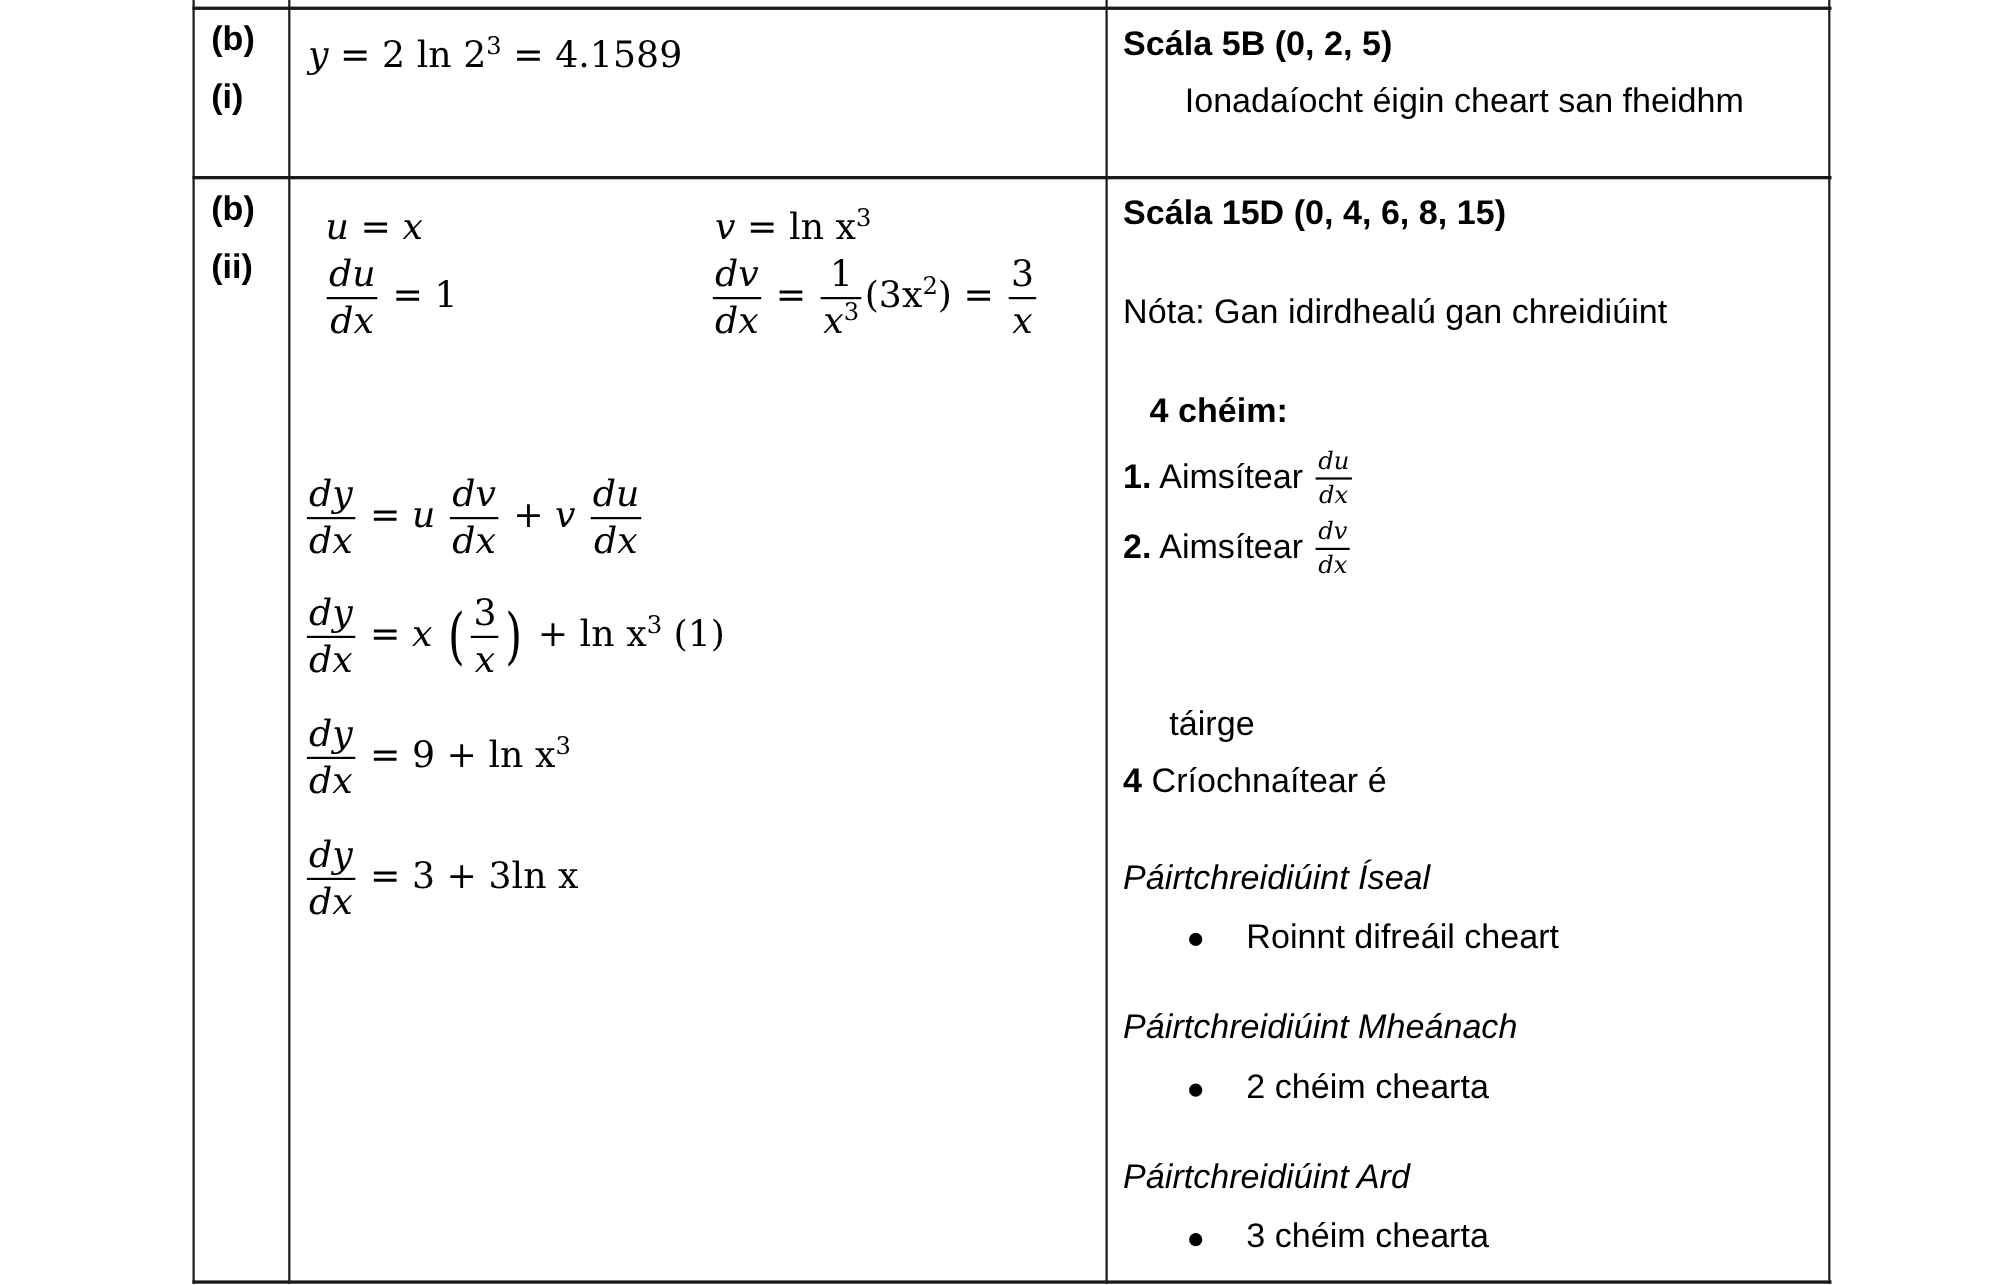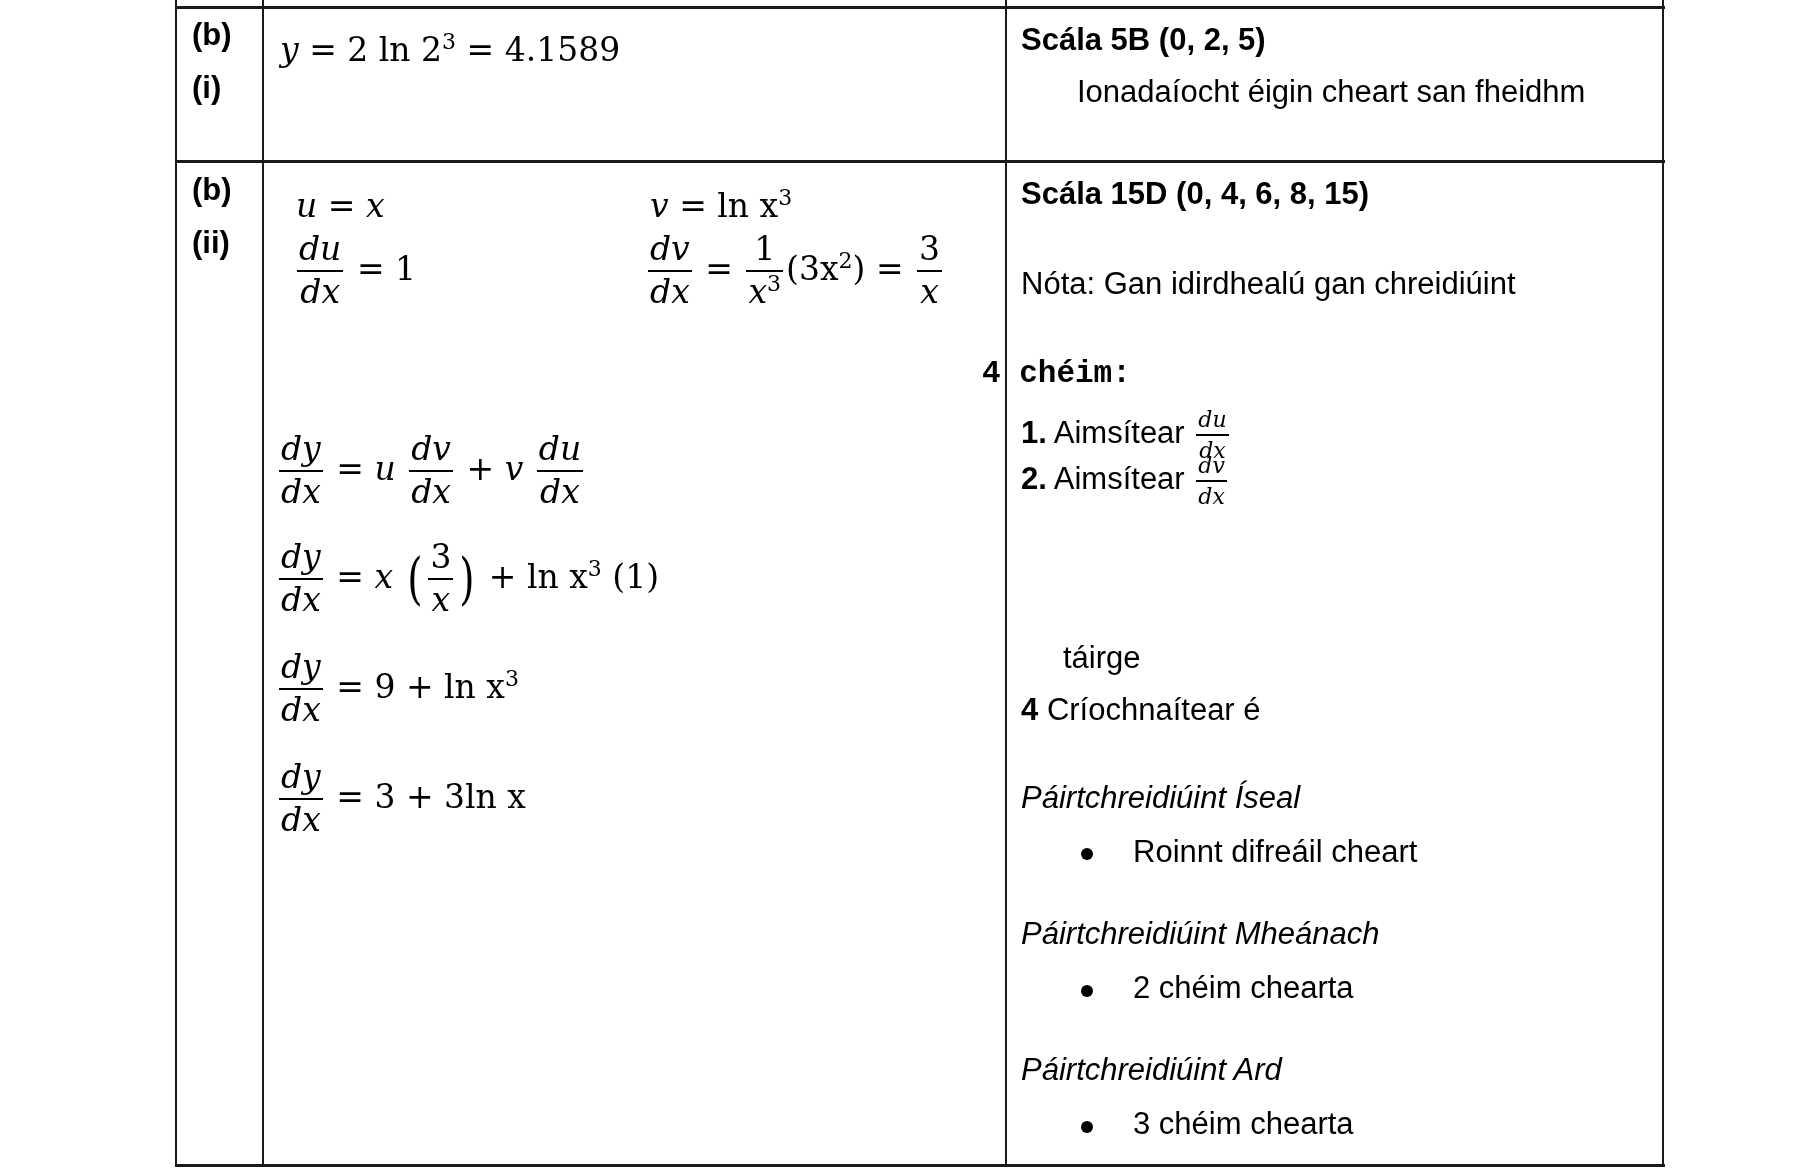--- a/index.html
+++ b/index.html
@@ -152,32 +152,32 @@
         <span class="num mi">dy</span>
         <span class="bar"></span>
         <span class="den mi">dx</span>
       </span>
     <span>=</span>
     <span>3 + 3ln x</span>
   </div>
 
   <div class="txt b" style="left:1021px; top:176px;">Scála 15D (0, 4, 6, 8, 15)</div>
   <div class="txt" style="left:1021px; top:266px;">Nóta: Gan idirdhealú gan chreidiúint</div>
-  <div class="txt b" style="left:982px; top:356px;font-family:Liberation Mono, monospace;">4 chéim:</div>
+  <div class="txt b" style="left:1045px; top:356px;">4 chéim:</div>
 
   <div class="txt" style="left:1021px; top:408px;text-align:right;">
     <span class="b">1.</span>
     <span>Aimsítear</span>
     <span class="frac" style="font-family:'DejaVu Serif',serif; font-size:22px;">
         <span class="num mi">du</span>
         <span class="bar"></span>
         <span class="den mi">dx</span>
       </span>
   </div>
-  <div class="txt" style="left:1021px; top:454px;text-align:center;">
+  <div class="txt" style="left:1021px; top:472px;text-align:center;">
     <span class="b">2.</span>
     <span>Aimsítear</span>
     <span class="frac" style="font-family:'DejaVu Serif',serif; font-size:22px;">
         <span class="num mi">dv</span>
         <span class="bar"></span>
         <span class="den mi">dx</span>
       </span>
   </div>
   <div class="txt" style="left:1063px; top:640px;">táirge</div>
   <div class="txt" style="left:1021px; top:692px;">

